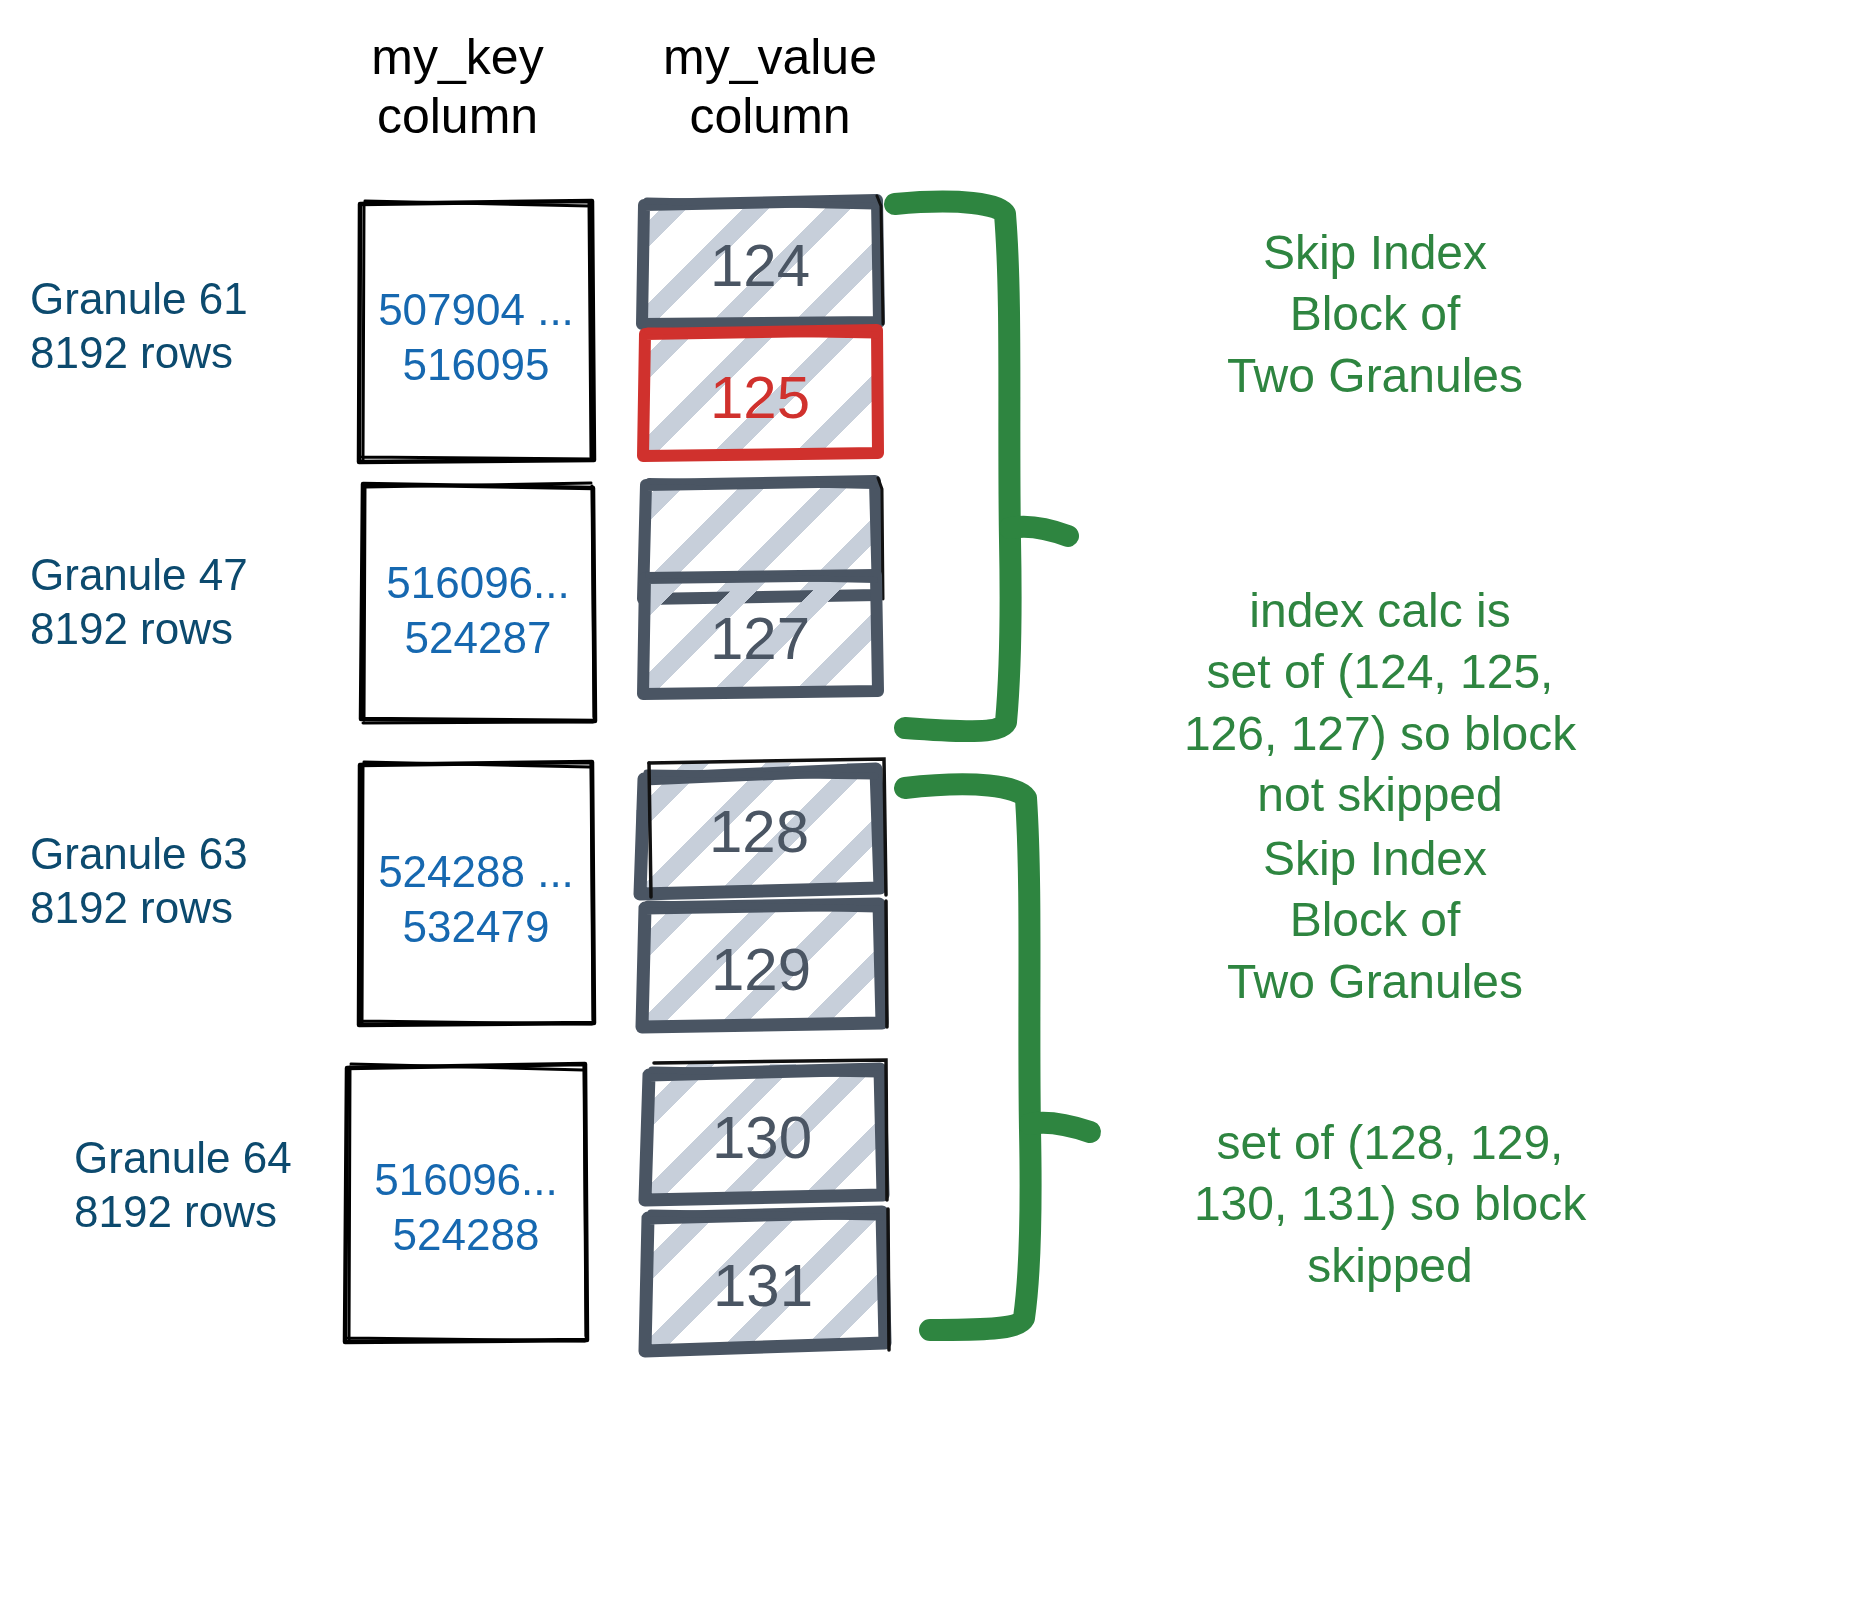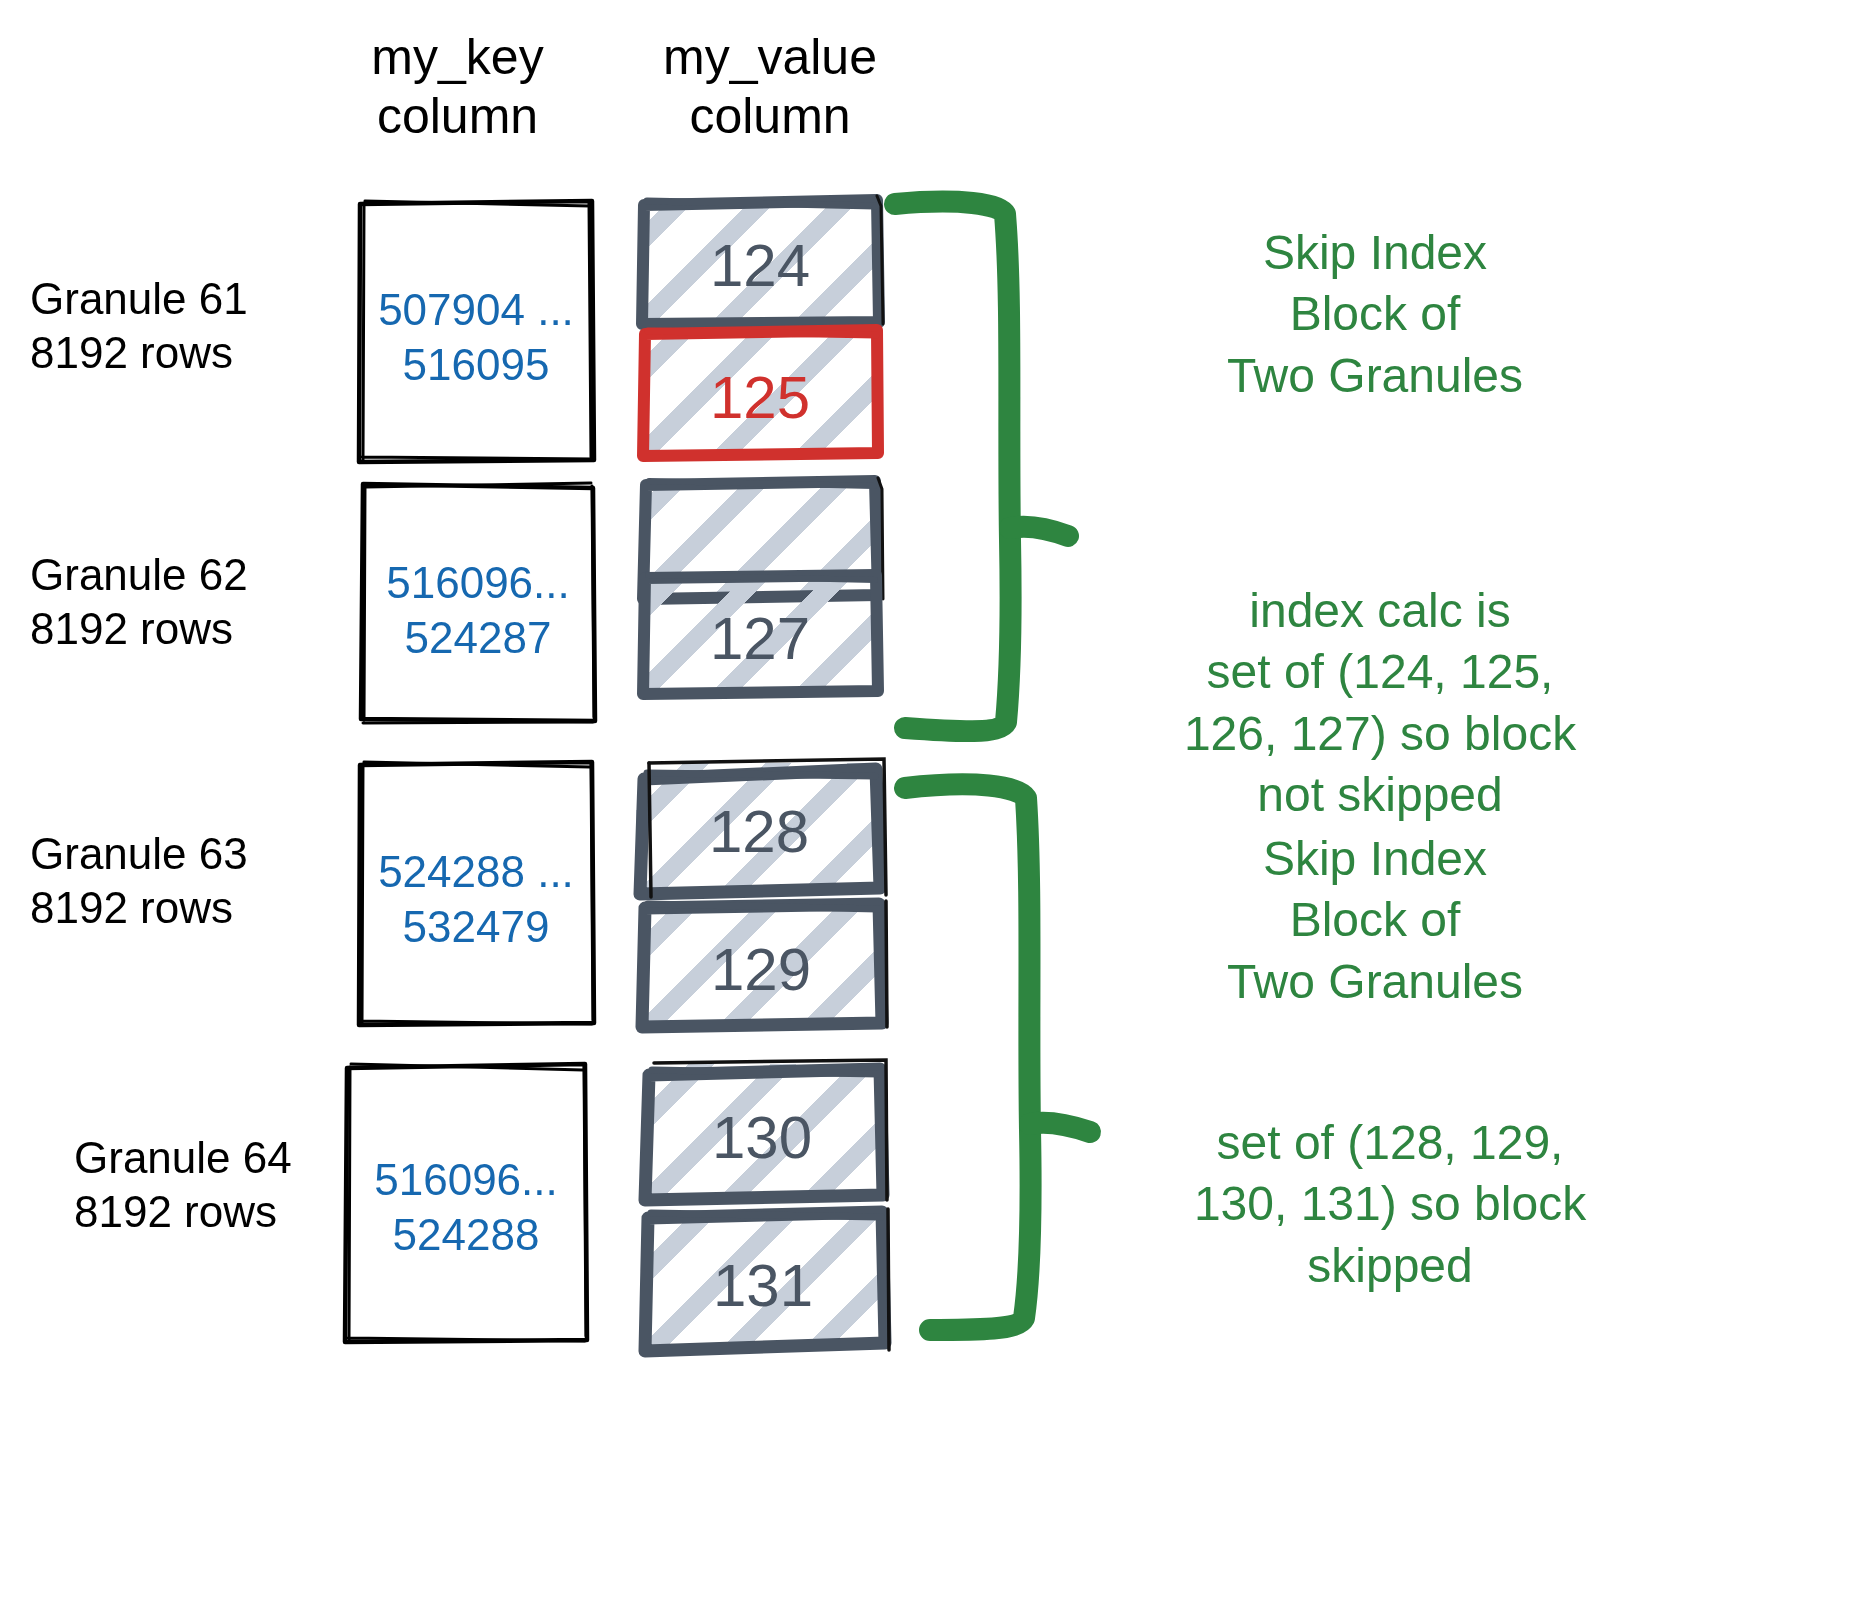--- a/index.html
+++ b/index.html
@@ -34,21 +34,21 @@
   }
   #hdr-key   { left: 330px; top: 28px; width: 255px; }
   #hdr-value { left: 625px; top: 28px; width: 290px; }
 
   
   .granule-label {
     position: absolute;
     left: 30px;
     width: 300px;
     text-align: left;
-    color: #000000;
+    color: #0c4a6e;
     font-size: 44px;
     line-height: 1.22;
     white-space: pre-line;
   }
 
   
   .key-box {
     position: absolute;
     box-sizing: border-box;
   }
@@ -142,21 +142,21 @@
 
   <div class="val-cell" style="left:637px; top:327px; width:246px; height:132px;">
     <div class="hatch"></div>
     <svg class="sketch" viewBox="0 0 246 132" preserveAspectRatio="none">
       <path d="M8,7 L240,3 L241,126 L6,129 Z" fill="none" stroke="#d0312d" stroke-width="12" stroke-linecap="round" stroke-linejoin="round"></path>
       <path d="M11,4 L239,8" fill="none" stroke="#d0312d" stroke-width="7" stroke-linecap="round"></path>
     </svg>
     <div class="val-text red" style="top:36px;">125</div>
   </div>
 
-  <div class="granule-label" style="top:548px;">Granule 62
+  <div class="granule-label" style="top:548px;">Granule 47
 8192 rows</div>
 
   <div class="key-box" style="left:358px; top:479px; width:240px; height:246px;">
     <svg class="sketch" viewBox="0 0 240 246" preserveAspectRatio="none">
       <path d="M5,5 L235,9 L237,242 L3,240 Z" fill="none" stroke="#000" stroke-width="4.5" stroke-linecap="round" stroke-linejoin="round"></path>
       <path d="M8,8 L233,4 M234,7 L236,238 M235,243 L5,244 M6,241 L7,6" fill="none" stroke="#000" stroke-width="3" stroke-linecap="round"></path>
     </svg>
     <div class="key-text" style="top:76px;">516096...
 524287</div>
   </div>

